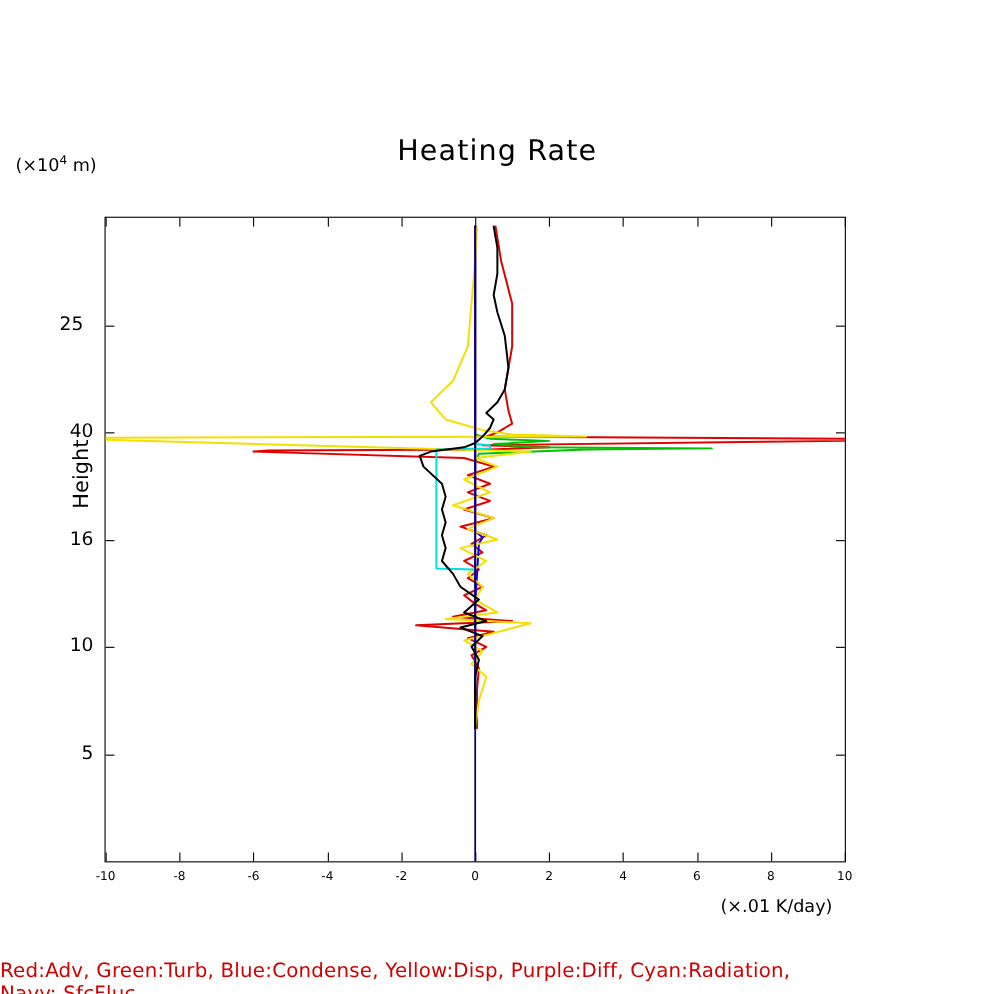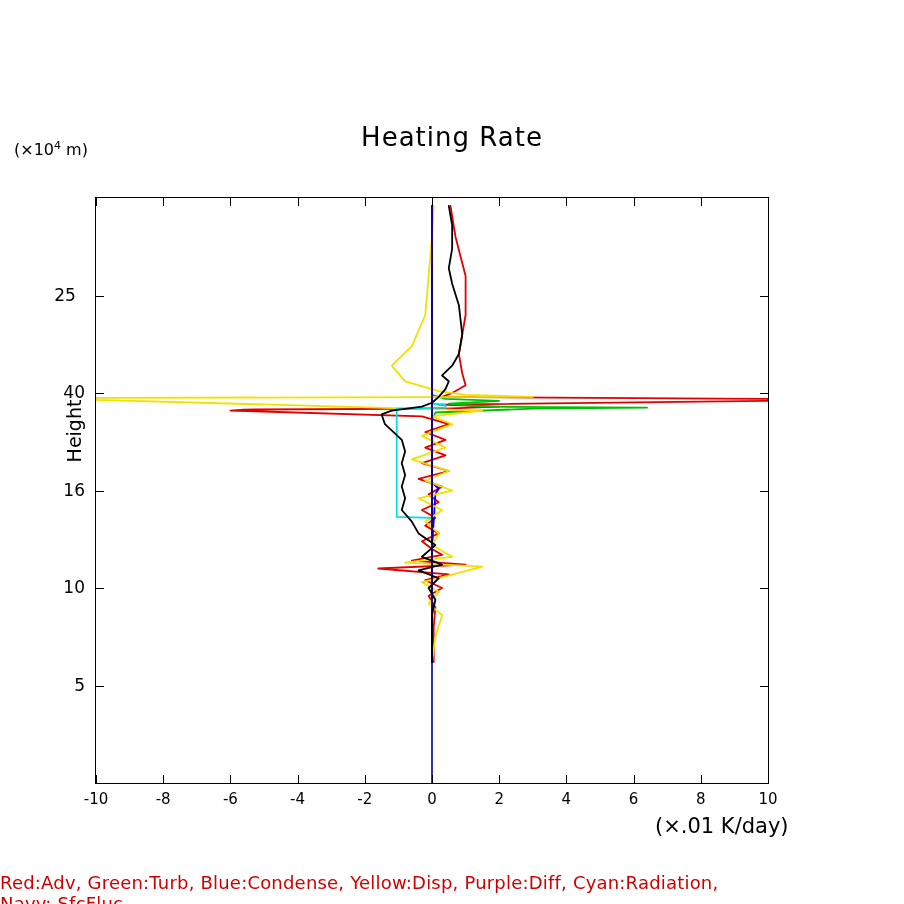--- a/index.html
+++ b/index.html
@@ -8,36 +8,36 @@
   .abs{position:absolute;}
   #chart-title{
     left:0;top:122px;width:904px;text-align:center;
     font-size:26px;letter-spacing:1px;color:#000;
   }
   #yunit-label{
     left:14px;top:139px;font-size:16px;color:#000;white-space:nowrap;
   }
   #yunit-label sup{font-size:11px;}
   #xunit-label{
-    left:655px;top:814px;font-size:21px;color:#000;white-space:nowrap;
+    left:655px;top:814px;font-size:16px;color:#000;white-space:nowrap;
   }
   #ylabel{
     left:-6px;top:420px;width:160px;text-align:center;font-size:19px;
     transform:rotate(-90deg);transform-origin:50% 50%;color:#000;
   }
   #plot-area{
     left:95px;top:197px;width:674px;height:587px;
     border:1px solid #000;box-sizing:border-box;background:#fff;
   }
   #legend-caption{
     left:0;top:872px;width:732px;text-align:left;font-size:18px;color:#d00000;
     letter-spacing:.2px;
   }
   .ytick-label{font-size:17px;text-align:right;width:40px;color:#000;}
-  .xtick-label{font-size:15px;text-align:center;width:60px;color:#000;}
+  .xtick-label{font-size:11px;text-align:center;width:60px;color:#000;}
   .tick{position:absolute;background:#000;}
   svg{display:block;}
 </style>
 </head>
 <body>
 
 <div id="root">
 
   <div id="chart-title" class="abs">Heating Rate</div>
 

